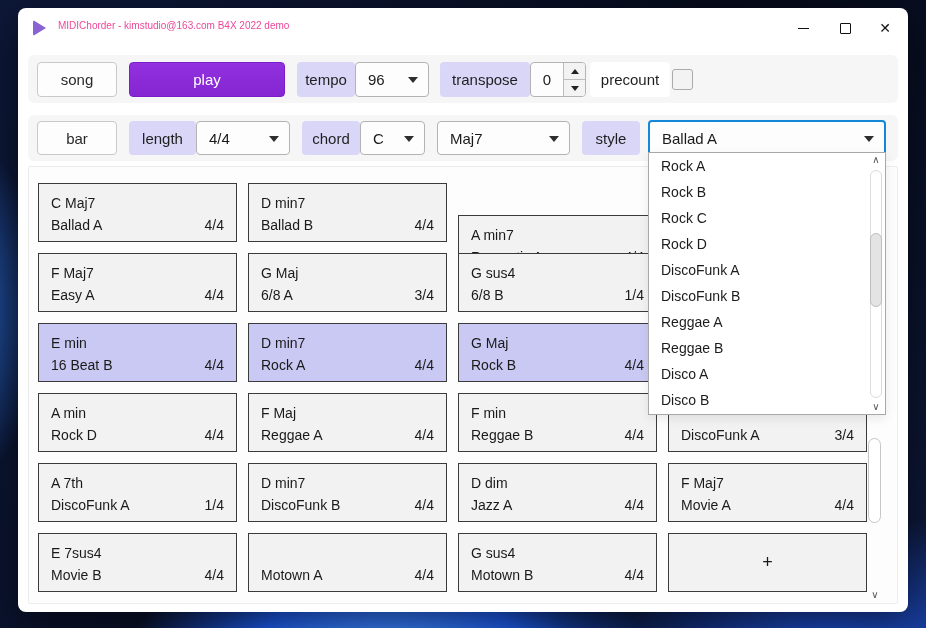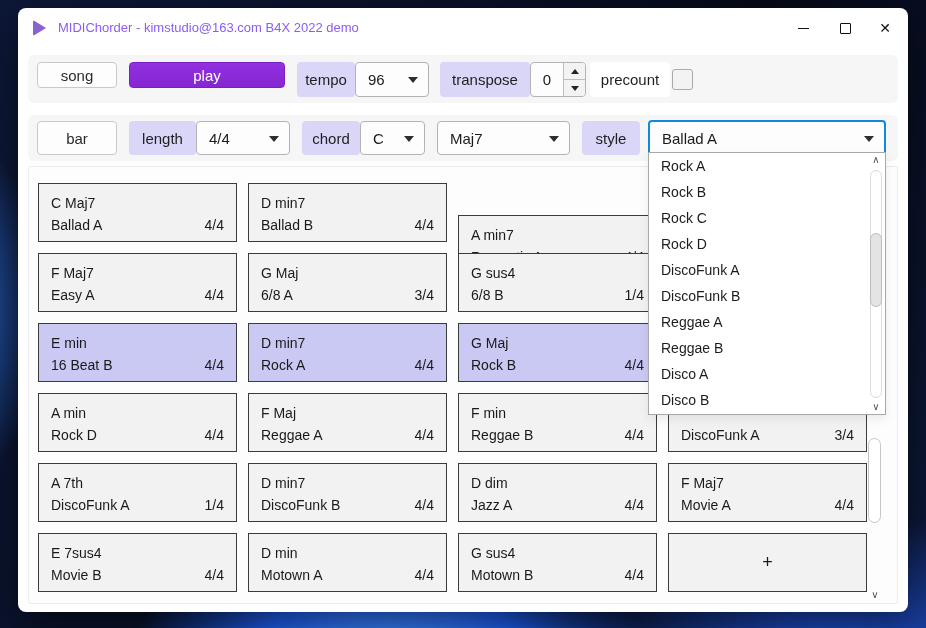--- a/index.html
+++ b/index.html
@@ -21,37 +21,37 @@
     background:#ffffff; border-radius:8px;
     box-shadow:0 14px 42px rgba(0,0,0,.5);
   }
   .titlebar { position:absolute; left:0; top:0; right:0; height:40px; }
   .app-icon {
     position:absolute; left:15px; top:12px; width:0; height:0;
     border-top:8px solid transparent; border-bottom:8px solid transparent;
     border-left:13px solid #8a63d2; border-radius:2px;
   }
   .title-text {
-    position:absolute; left:40px; top:12px; font-size:13px; color:#8b5cf6;
+    position:absolute; left:40px; top:12px; font-size:10px; color:#ec4899;
     white-space:nowrap;
   }
   .win-btn { position:absolute; top:0; width:42px; height:40px; display:flex;
     align-items:center; justify-content:center; color:#111; }
   .btn-min { right:84px; } .btn-max { right:42px; } .btn-close { right:2px; }
   .glyph-min { width:11px; border-top:1.5px solid #111; }
   .glyph-max { width:11px; height:11px; border:1.2px solid #111; border-radius:1px; }
   .glyph-close { font-size:14px; line-height:1; }
 
   
   .strip { position:absolute; left:10px; width:870px; background:#f6f6f6; border-radius:6px; }
   .strip1 { top:47px; height:48px; }
   .strip2 { top:107px; height:46px; }
 
   .btn {
-    position:absolute; height:26px; display:flex; align-items:center; justify-content:center;
+    position:absolute; height:35px; display:flex; align-items:center; justify-content:center;
     background:#fdfdfd; border:1px solid #c9c9c9; border-radius:4px;
     font-size:15px; color:#2a2a2a;
   }
   .btn-primary {
     background:linear-gradient(#9231df,#8526d2); border:1px solid #7a1fc8; color:#ffffff;
   }
   .lav-label {
     position:absolute; height:35px; display:flex; align-items:center; justify-content:center;
     background:#d9d6f8; border-radius:4px; font-size:15px; color:#1f1f1f;
   }
@@ -359,21 +359,20 @@
         </div>
       </div>
       <div class="card" style="left: 20px; top: 525px;">
         <div class="card-chord">E 7sus4</div>
         <div class="card-bottom">
           <span class="card-style">Movie B</span>
           <span class="card-sig">4/4</span>
         </div>
       </div>
       <div class="card" style="left: 230px; top: 525px;">
-        <div class="card-chord">D min</div>
         <div class="card-bottom">
           <span class="card-style">Motown A</span>
           <span class="card-sig">4/4</span>
         </div>
       </div>
       <div class="card" style="left: 440px; top: 525px;">
         <div class="card-chord">G sus4</div>
         <div class="card-bottom">
           <span class="card-style">Motown B</span>
           <span class="card-sig">4/4</span>

